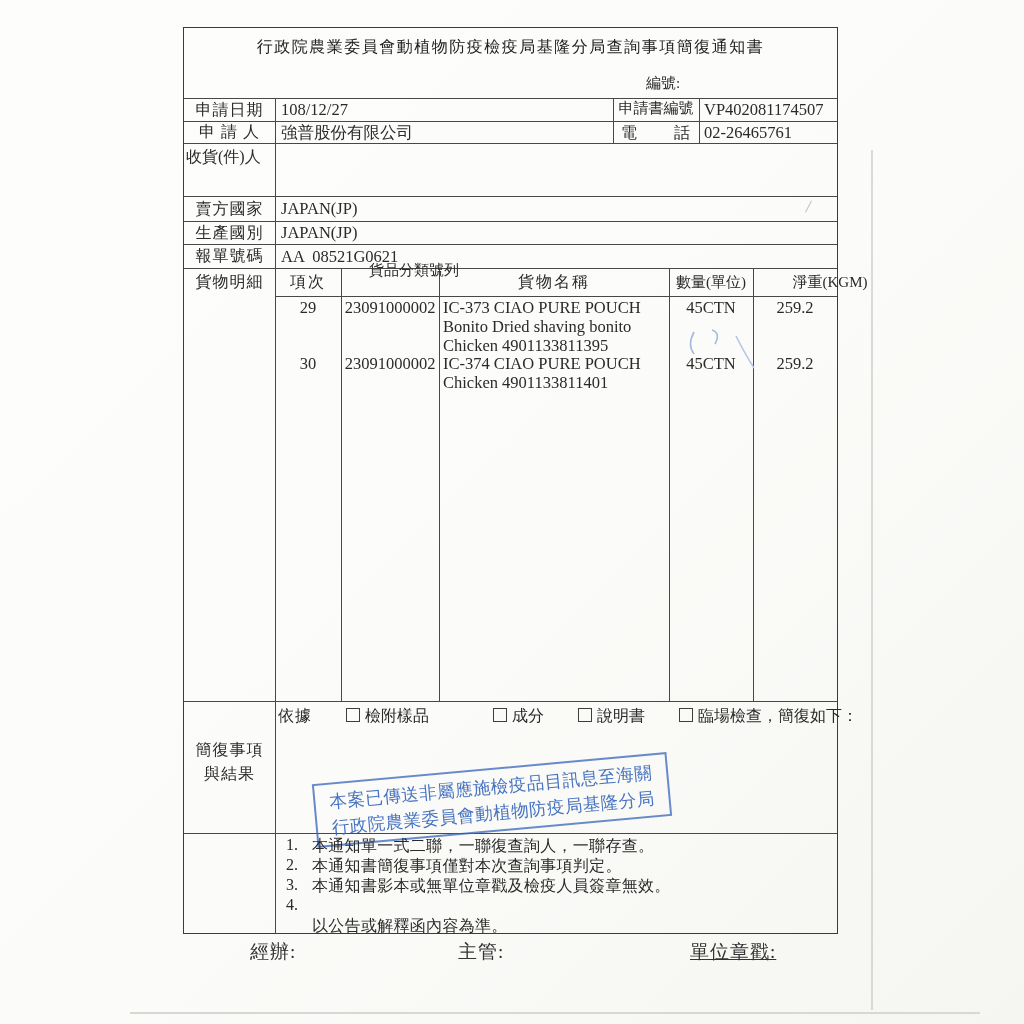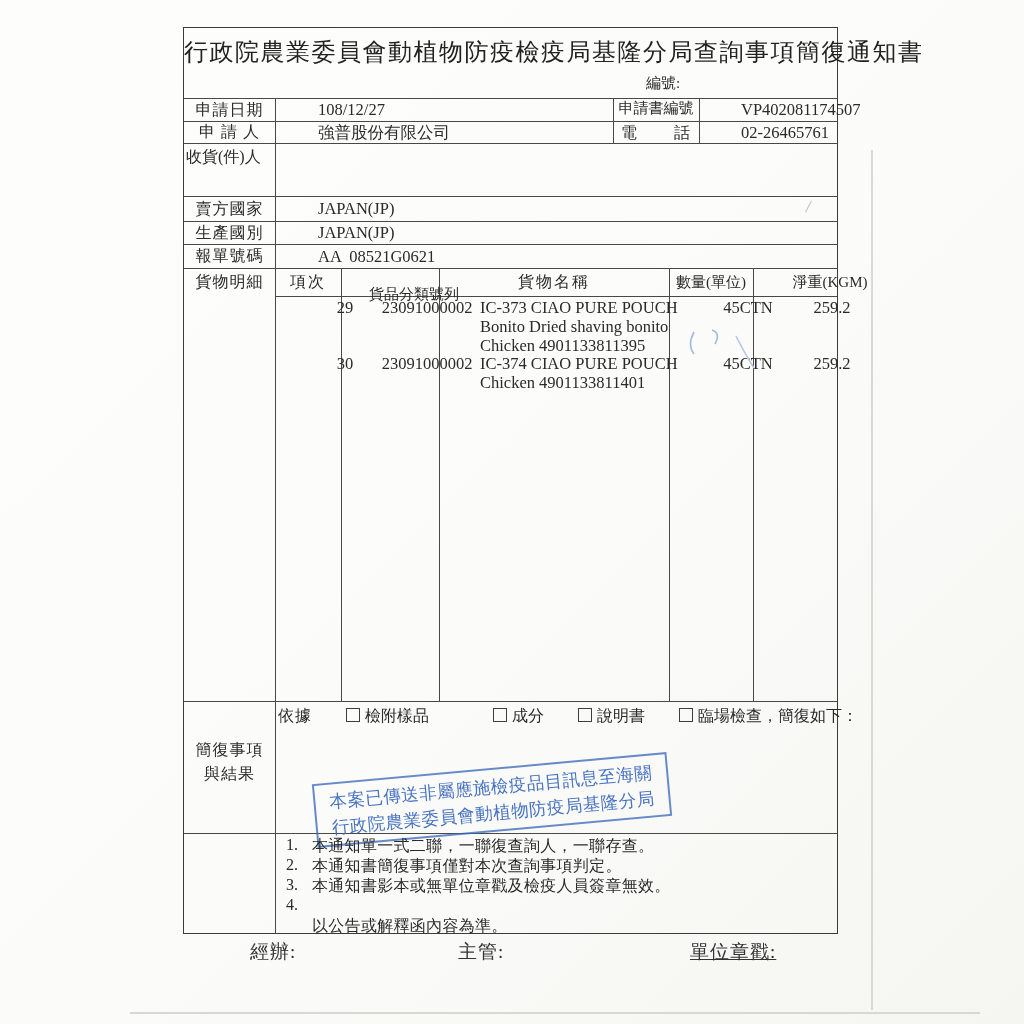--- a/index.html
+++ b/index.html
@@ -15,25 +15,25 @@
   .box{
     position:absolute;left:183px;top:27px;width:653px;height:905px;
     border:1.6px solid #3b3b3b;background:transparent;
   }
   .hl,.vl{position:absolute;background:#484848;}
   .hl{height:1.4px;}
   .vl{width:1.4px;}
   .t{position:absolute;white-space:pre;line-height:1.25;}
   .c{display:flex;align-items:center;justify-content:center;text-align:center;line-height:1.2;}
   .lab{font-size:16px;letter-spacing:1px;}
-  .val{font-size:16.5px;margin-left:37px;}
+  .val{font-size:16.5px;}
   .small{font-size:15px;letter-spacing:0;}
   .title{
     left:0;top:9px;width:653px;text-align:center;
-    font-size:24px;letter-spacing:1.5px;color:#222;
+    font-size:16px;letter-spacing:1.5px;color:#222;
   }
   .phone-lab{display:flex;justify-content:space-between;padding:0 8px;box-sizing:border-box;}
   .cb{
     display:inline-block;width:12px;height:12px;border:1.6px solid #3e3e3e;
     margin-right:5px;vertical-align:-1px;background:#fff0;
   }
   .cbitem{position:absolute;font-size:16px;white-space:pre;}
   .stamp{
     position:absolute;left:130px;top:740px;width:352px;height:60px;
     border:2.6px solid rgba(57,104,189,.82);
@@ -90,21 +90,21 @@
 
     <div class="t c lab" style="left:0;top:168px;width:91px;height:25px;">賣方國家</div>
     <div class="t val" style="left:97px;top:171px;">JAPAN(JP)</div>
     <div class="t c lab" style="left:0;top:193px;width:91px;height:23px;">生產國別</div>
     <div class="t val" style="left:97px;top:195px;">JAPAN(JP)</div>
     <div class="t c lab" style="left:0;top:216px;width:91px;height:24px;">報單號碼</div>
     <div class="t val" style="left:97px;top:219px;">AA  08521G0621</div>
 
     <div class="t c lab" style="left:0;top:240px;width:91px;height:28px;">貨物明細</div>
     <div class="t c lab" style="left:91px;top:240px;width:66px;height:28px;letter-spacing:2px;">項次</div>
-    <div class="t c small" style="left:157px;top:252px;width:98px;height:28px;padding-left:24px;">貨品分類號列</div>
+    <div class="t c small" style="left:157px;top:228px;width:98px;height:28px;padding-left:24px;">貨品分類號列</div>
     <div class="t c lab" style="left:255px;top:240px;width:230px;height:28px;letter-spacing:2px;">貨物名稱</div>
     <div class="t c small" style="left:485px;top:240px;width:84px;height:28px;">數量(單位)</div>
     <div class="t c small" style="left:569px;top:240px;width:84px;height:28px;margin-left:35px;">淨重(KGM)</div>
 
     <div class="t c val" style="left:91px;top:270px;width:66px;height:19px;">29</div>
     <div class="t c val" style="left:157px;top:270px;width:98px;height:19px;">23091000002</div>
     <div class="t val" style="left:259px;top:270px;">IC-373 CIAO PURE POUCH</div>
     <div class="t val" style="left:259px;top:289px;">Bonito Dried shaving bonito</div>
     <div class="t val" style="left:259px;top:308px;">Chicken 4901133811395</div>
     <div class="t c val" style="left:485px;top:270px;width:84px;height:19px;">45CTN</div>

